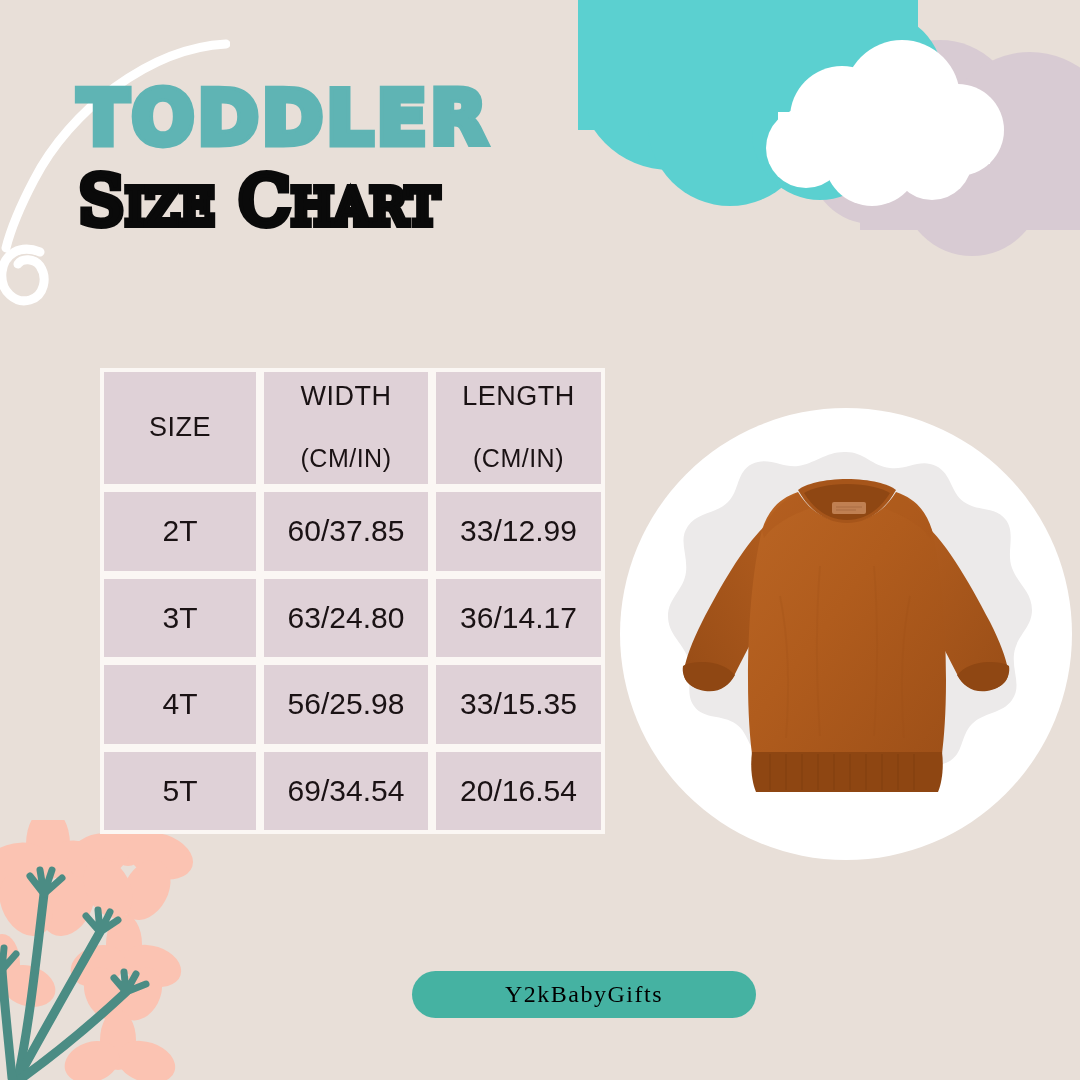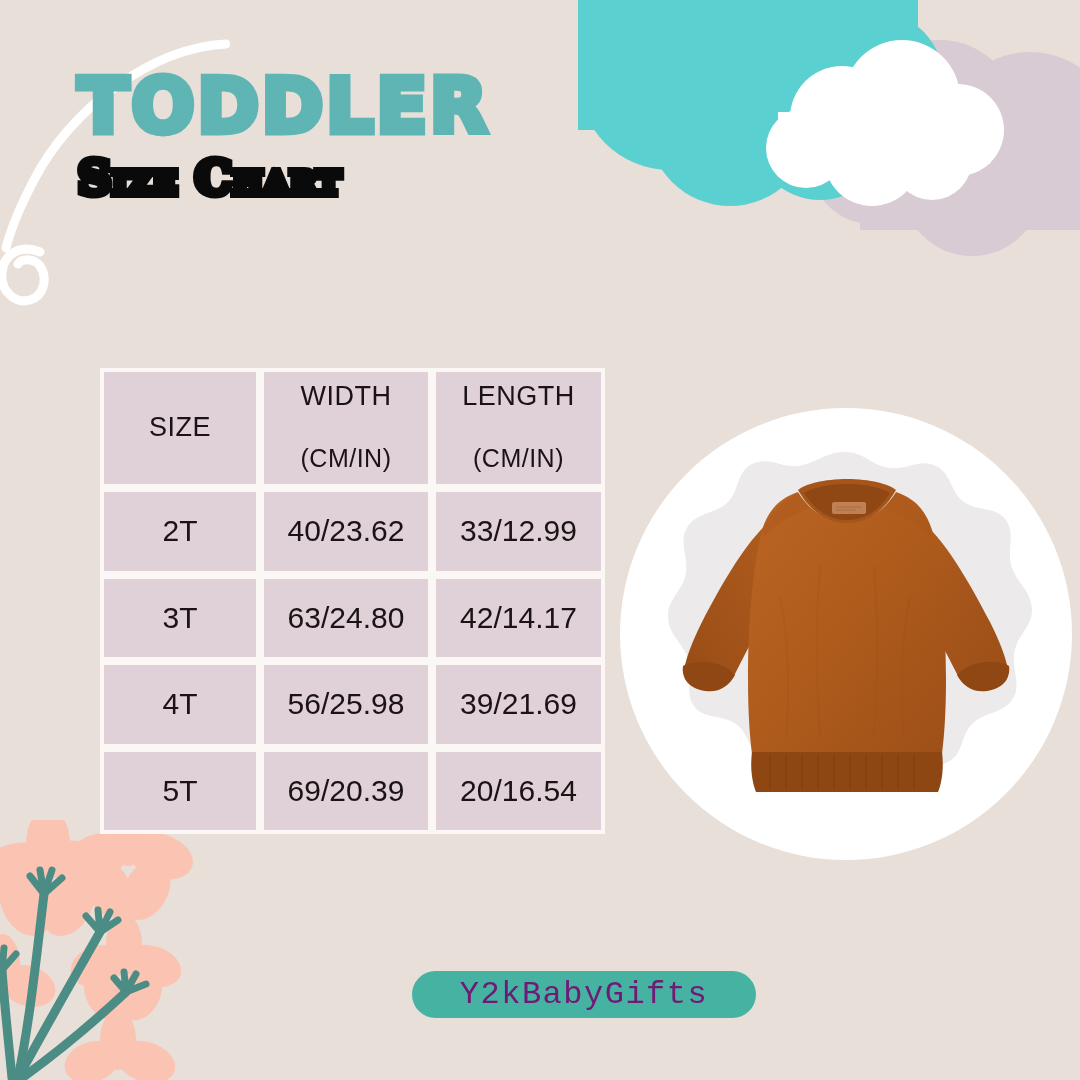--- a/index.html
+++ b/index.html
@@ -12,38 +12,38 @@
   }
   #canvas { position:absolute; inset:0; width:1080px; height:1080px; overflow:hidden; }
 
   
   .deco { position:absolute; pointer-events:none; }
   #deco-clouds { top:0; right:0; width:560px; height:280px; }
   #deco-squiggle { top:0; left:0; width:230px; height:330px; }
   #deco-flowers { bottom:0; left:0; width:300px; height:260px; }
 
   
-  .headings { position:absolute; left:78px; top:70px; z-index:4; }
+  .headings { position:absolute; left:78px; top:82px; z-index:4; }
   .title-line {
     font-family:"DejaVu Sans", sans-serif;
     font-weight:bold;
     color:#5FB4B4;
     font-size:74px;
     line-height:0.98em;
     letter-spacing:3px;
     text-transform:uppercase;
     -webkit-text-stroke:7px #5FB4B4;
     paint-order:stroke fill;
   }
   .title-line.l2 { letter-spacing:1px; }
   .subtitle {
     font-family:"DejaVu Serif", serif;
-    font-weight:bold;
+    font-weight:normal;
     color:#0A0A0A;
-    font-size:46px;
+    font-size:68px;
     line-height:1em;
     letter-spacing:1px;
     margin-top:12px;
     -webkit-text-stroke:8px #0A0A0A;
     paint-order:stroke fill;
     font-variant:small-caps;
   }
 
   
   #size-table {
@@ -100,23 +100,23 @@
   #shop-badge {
     position:absolute;
     left:412px; top:971px;
     width:344px; height:47px;
     background:#45B2A2;
     border-radius:24px;
     display:flex; align-items:center; justify-content:center;
     z-index:6;
   }
   #shop-badge span {
-    color:#701a75;
-    font-family:Liberation Mono, monospace;
-    font-size:32px;
+    color:#000000;
+    font-family:Liberation Serif, serif;
+    font-size:24px;
     letter-spacing:1.5px;
   }
 </style>
 </head>
 <body>
 
 <div id="canvas">
 
   <div class="deco" id="deco-clouds">
     <svg width="560" height="280" viewBox="0 0 560 280">
@@ -228,36 +228,36 @@
         </th>
         <th>
           <span>LENGTH</span>
           <span class="hl2">(CM/IN)</span>
         </th>
       </tr>
     </thead>
     <tbody>
       <tr>
         <td>2T</td>
-        <td>40/23.62</td>
+        <td>60/37.85</td>
         <td>33/12.99</td>
       </tr>
       <tr>
         <td>3T</td>
         <td>63/24.80</td>
-        <td>42/14.17</td>
+        <td>36/14.17</td>
       </tr>
       <tr>
         <td>4T</td>
         <td>56/25.98</td>
-        <td>39/21.69</td>
+        <td>33/15.35</td>
       </tr>
       <tr>
         <td>5T</td>
-        <td>69/20.39</td>
+        <td>69/34.54</td>
         <td>20/16.54</td>
       </tr>
     </tbody>
   </table>
 
   <div id="product-medallion">
     <div class="outer-circle"></div>
     <svg class="wavy" width="452" height="452" viewBox="0 0 452 452">
       <path fill="#ECEAEA" d="
         M226 44

